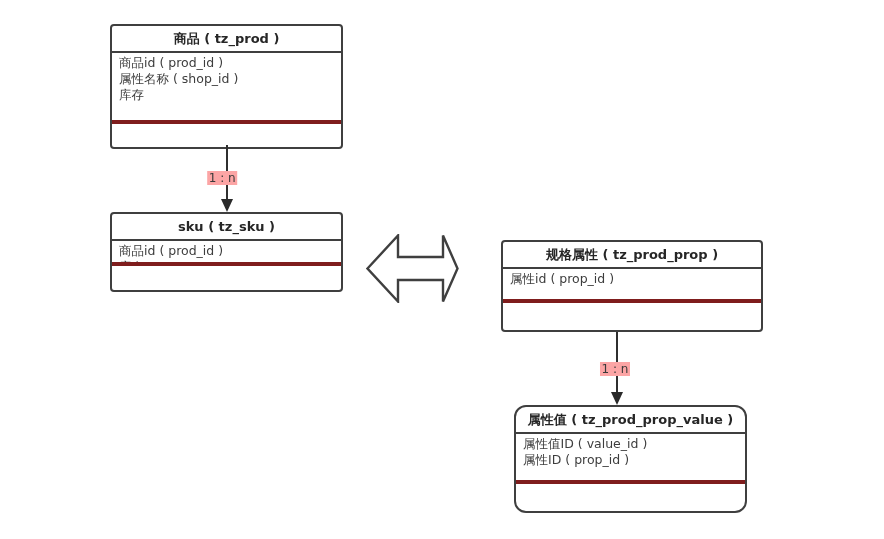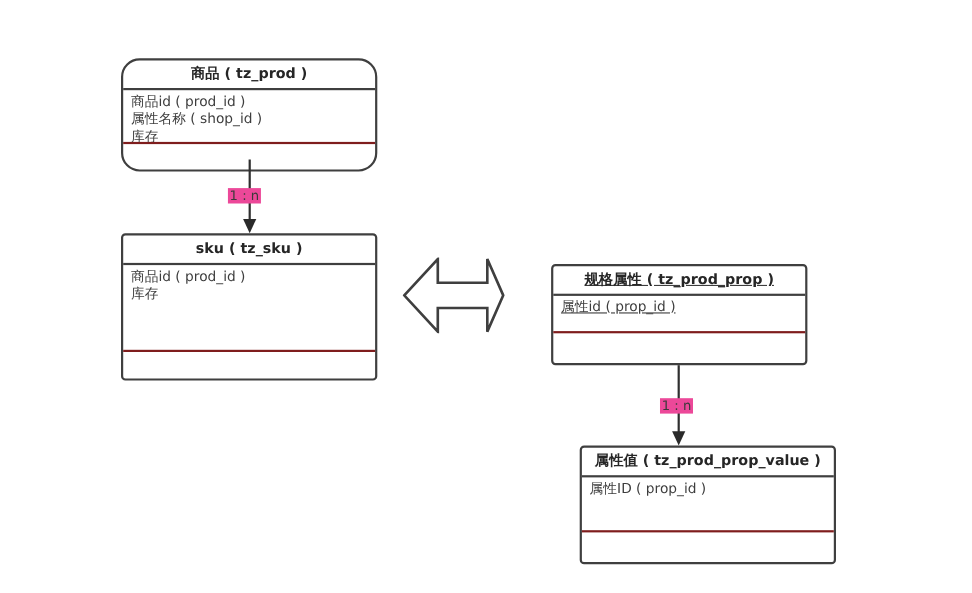--- a/index.html
+++ b/index.html
@@ -30,33 +30,33 @@
     text-align: center;
     padding: 5px 4px 4px 4px;
     border-bottom: 2px solid #3f3f3f;
     white-space: nowrap;
   }
   .etable .fields {
     flex: 1;
     padding: 2px 7px 3px 7px;
     font-size: 12.5px;
     line-height: 16px;
-    border-bottom: 2px solid #7f1d1d;
+    border-bottom: 4px solid #7f1d1d;
     overflow: hidden;
   }
   .etable .fields .field-line { white-space: nowrap; }
   .etable .footer { flex: 0 0 auto; }
 
-  .t1 { left: 110px; top: 53px;  width: 233px; height: 103px; border-radius: 17px; }
+  .t1 { left: 110px; top: 24px;  width: 233px; height: 125px; }
   .t1 .footer { height: 23px; }
-  .t2 { left: 110px; top: 212px; width: 233px; height: 134px; }
+  .t2 { left: 110px; top: 212px; width: 233px; height: 80px; }
   .t2 .footer { height: 24px; }
-  .t3 { left: 501px; top: 240px; width: 233px; height: 92px; text-decoration: underline; }
+  .t3 { left: 501px; top: 240px; width: 262px; height: 92px; }
   .t3 .footer { height: 27px; }
-  .t4 { left: 527px; top: 405px; width: 233px; height: 108px; }
+  .t4 { left: 514px; top: 405px; width: 233px; height: 108px; border-radius: 12px; }
   .t4 .footer { height: 27px; }
 
   
   .vconn { position: absolute; width: 16px; }
   .vconn .vline {
     position: absolute;
     left: 50%;
     transform: translateX(-50%);
     width: 2px;
     top: 0;
@@ -69,21 +69,21 @@
     left: 50%;
     transform: translateX(-50%);
     width: 0; height: 0;
     border-left: 6.5px solid transparent;
     border-right: 6.5px solid transparent;
     border-top: 13px solid #2a2a2a;
   }
   .vconn .vlabel {
     position: absolute;
     left: 50%;
-    background: #ec4899;
+    background: #fca5a5;
     font-size: 12px;
     line-height: 14px;
     color: #3a3a3a;
     padding: 0 2px;
     white-space: nowrap;
   }
   .conn1 { left: 218.5px; top: 145px; height: 67px; }
   .conn1 .vlabel { top: 26px; transform: translateX(-64%); }
   .conn2 { left: 608.5px; top: 332px; height: 73px; }
   .conn2 .vlabel { top: 30px; transform: translateX(-55%); }
@@ -135,18 +135,19 @@
 
   <div class="vconn conn2">
     <div class="vline"></div>
     <div class="varrow"></div>
     <div class="vlabel">1 : n</div>
   </div>
 
   <div class="etable t4">
     <div class="title">属性值 ( tz_prod_prop_value )</div>
     <div class="fields">
+        <div class="field-line">属性值ID ( value_id )</div>
         <div class="field-line">属性ID ( prop_id )</div>
       </div>
     <div class="footer"></div>
   </div>
 
 </div>
 
 </body></html>

